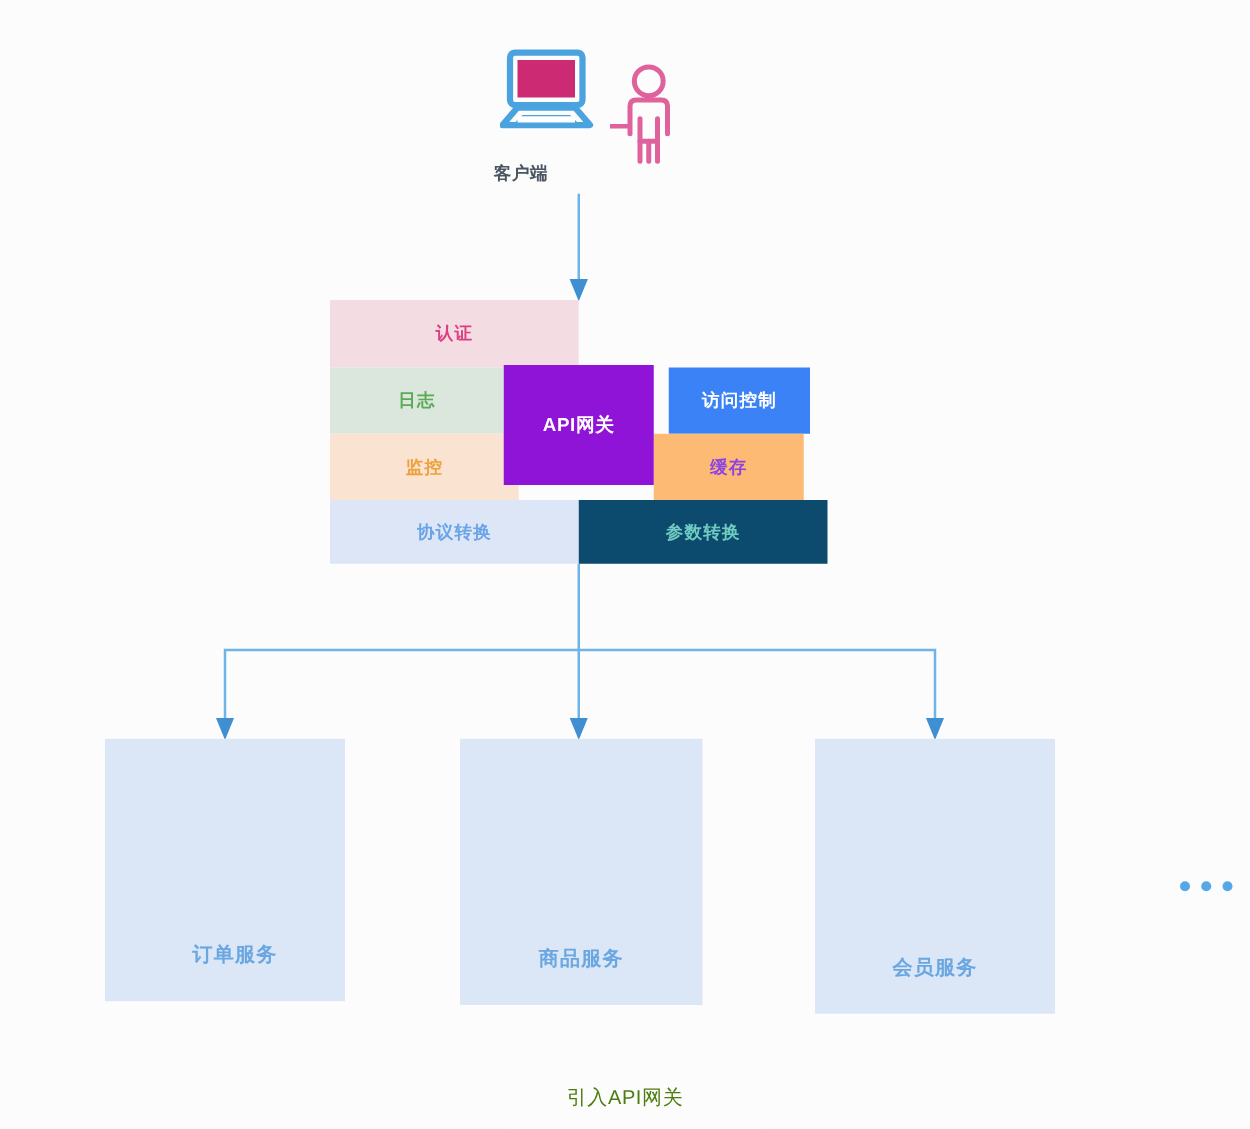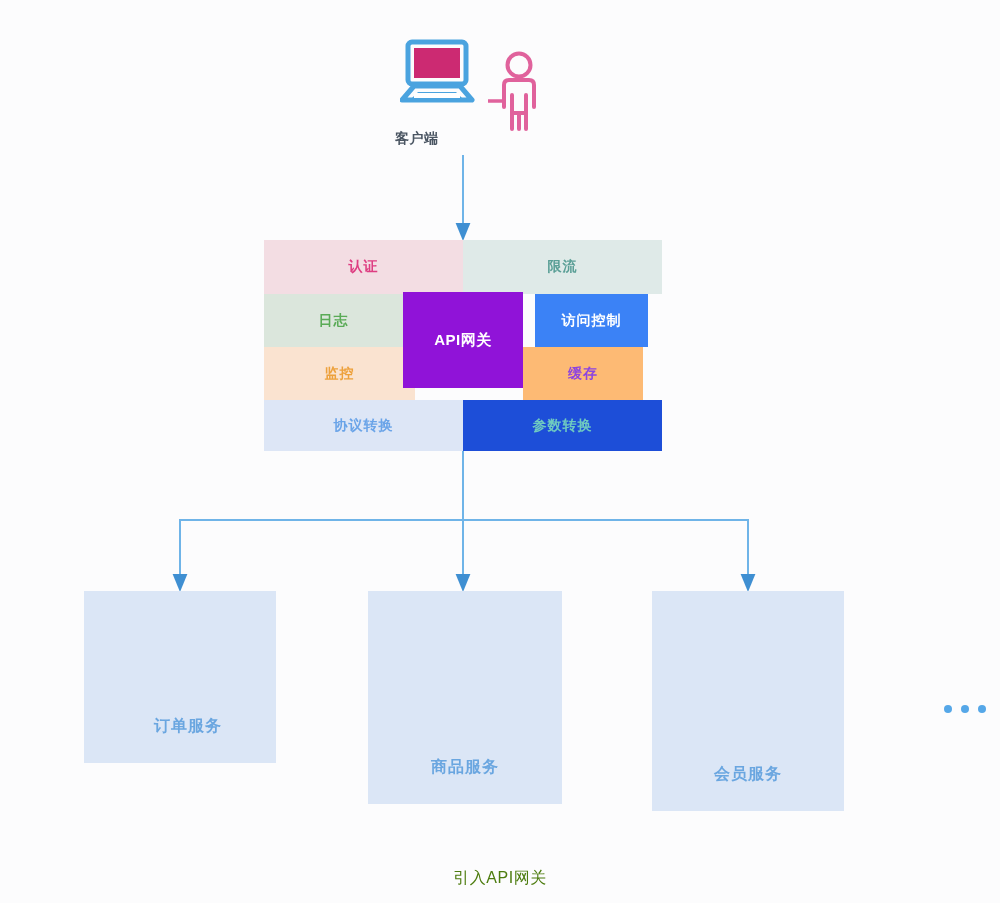--- a/index.html
+++ b/index.html
@@ -69,21 +69,21 @@
     letter-spacing: 1px;
     box-sizing: border-box;
   }
   #cell-auth      { left: 0px;   top: 0px;   width: 199px; height: 54px; background: #f3dde3; color: #de3d82; }
   #cell-ratelimit { left: 199px; top: 0px;   width: 199px; height: 54px; background: #dfeae8; color: #5a9f96; }
   #cell-log       { left: 0px;   top: 54px;  width: 139px; height: 53px; background: #dbe6dc; color: #5aab57; }
   #cell-access    { left: 259px; top: 54px;  width: 113px; height: 53px; background: #3b82f6; color: #ffffff; margin-left: 12px; }
   #cell-monitor   { left: 0px;   top: 107px; width: 151px; height: 53px; background: #fae3d0; color: #eda13c; }
   #cell-cache     { left: 259px; top: 107px; width: 120px; height: 53px; background: #fdba74; color: #8d44e0; }
   #cell-protocol  { left: 0px;   top: 160px; width: 199px; height: 51px; background: #dde6f6; color: #6aa4e8; }
-  #cell-param     { left: 199px; top: 160px; width: 199px; height: 51px; background: #1d4ed8; color: #6fcac0; }
+  #cell-param     { left: 199px; top: 160px; width: 199px; height: 51px; background: #0c4a6e; color: #6fcac0; }
 
   #cell-gateway {
     position: absolute;
     left: 139px;
     top: 52px;
     width: 120px;
     height: 96px;
     background: #9013d8;
     color: #ffffff;
     display: flex;
@@ -104,21 +104,21 @@
     justify-content: center;
     box-sizing: border-box;
     padding-bottom: 26px;
   }
   .service-label {
     font-size: 16px;
     font-weight: bold;
     color: #6aa6e0;
     letter-spacing: 1px;
   }
-  #service-box-0 { left: 84px;  top: 591px; width: 192px; height: 172px; padding-left: 16px; }
+  #service-box-0 { left: 84px;  top: 591px; width: 192px; height: 210px; padding-left: 16px; }
   #service-box-1 { left: 368px; top: 591px; width: 194px; height: 213px; }
   #service-box-2 { left: 652px; top: 591px; width: 192px; height: 220px; }
 
   
   #services-ellipsis {
     position: absolute;
     left: 944px;
     top: 705px;
     display: flex;
     gap: 9px;
@@ -191,23 +191,20 @@
     <path d="M463 520 L180 520 L180 583" fill="none" stroke="#6fb4e8" stroke-width="2" marker-end="url(#arrowhead)"></path>
     <path d="M463 520 L748 520 L748 583" fill="none" stroke="#6fb4e8" stroke-width="2" marker-end="url(#arrowhead)"></path>
   </svg>
 
   <div id="gateway-block">
 
     <div class="gw-cell" id="cell-auth">
       <span>认证</span>
     </div>
 
-    <div class="gw-cell" id="cell-ratelimit">
-      <span>限流</span>
-    </div>
 
     <div class="gw-cell" id="cell-log">
       <span>日志</span>
     </div>
 
     <div class="gw-cell" id="cell-access">
       <span>访问控制</span>
     </div>
 
     <div class="gw-cell" id="cell-monitor">

